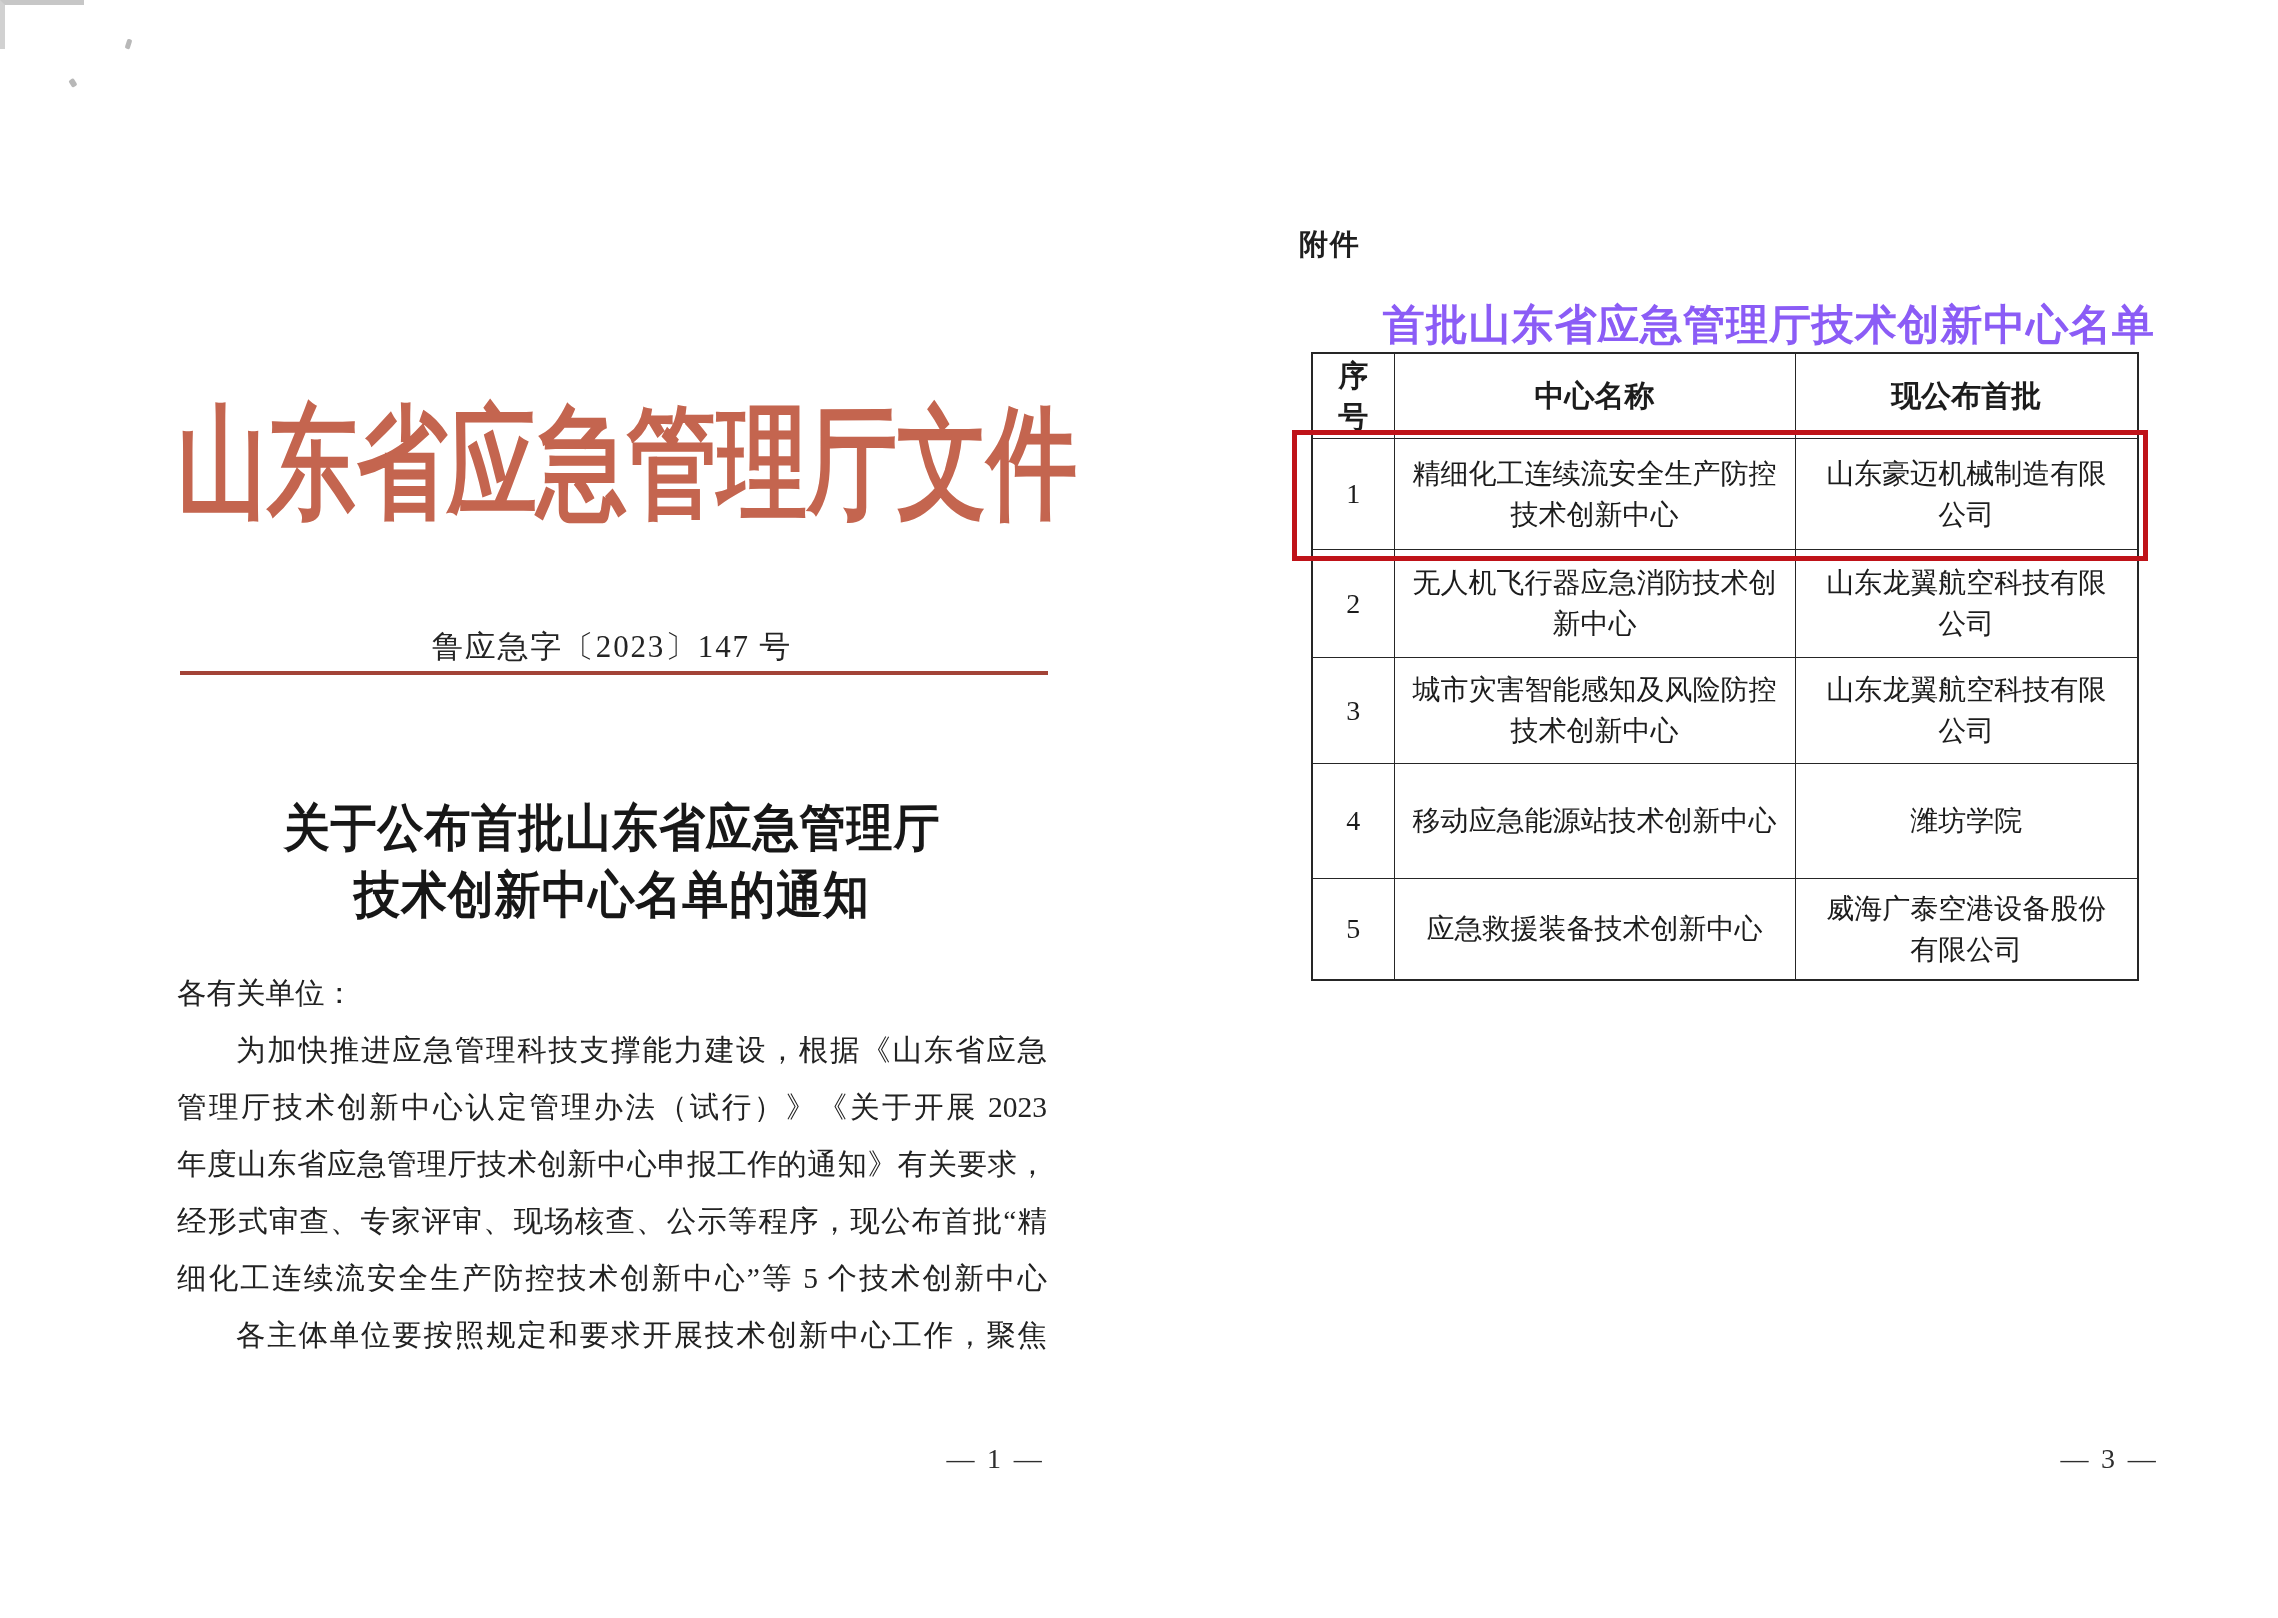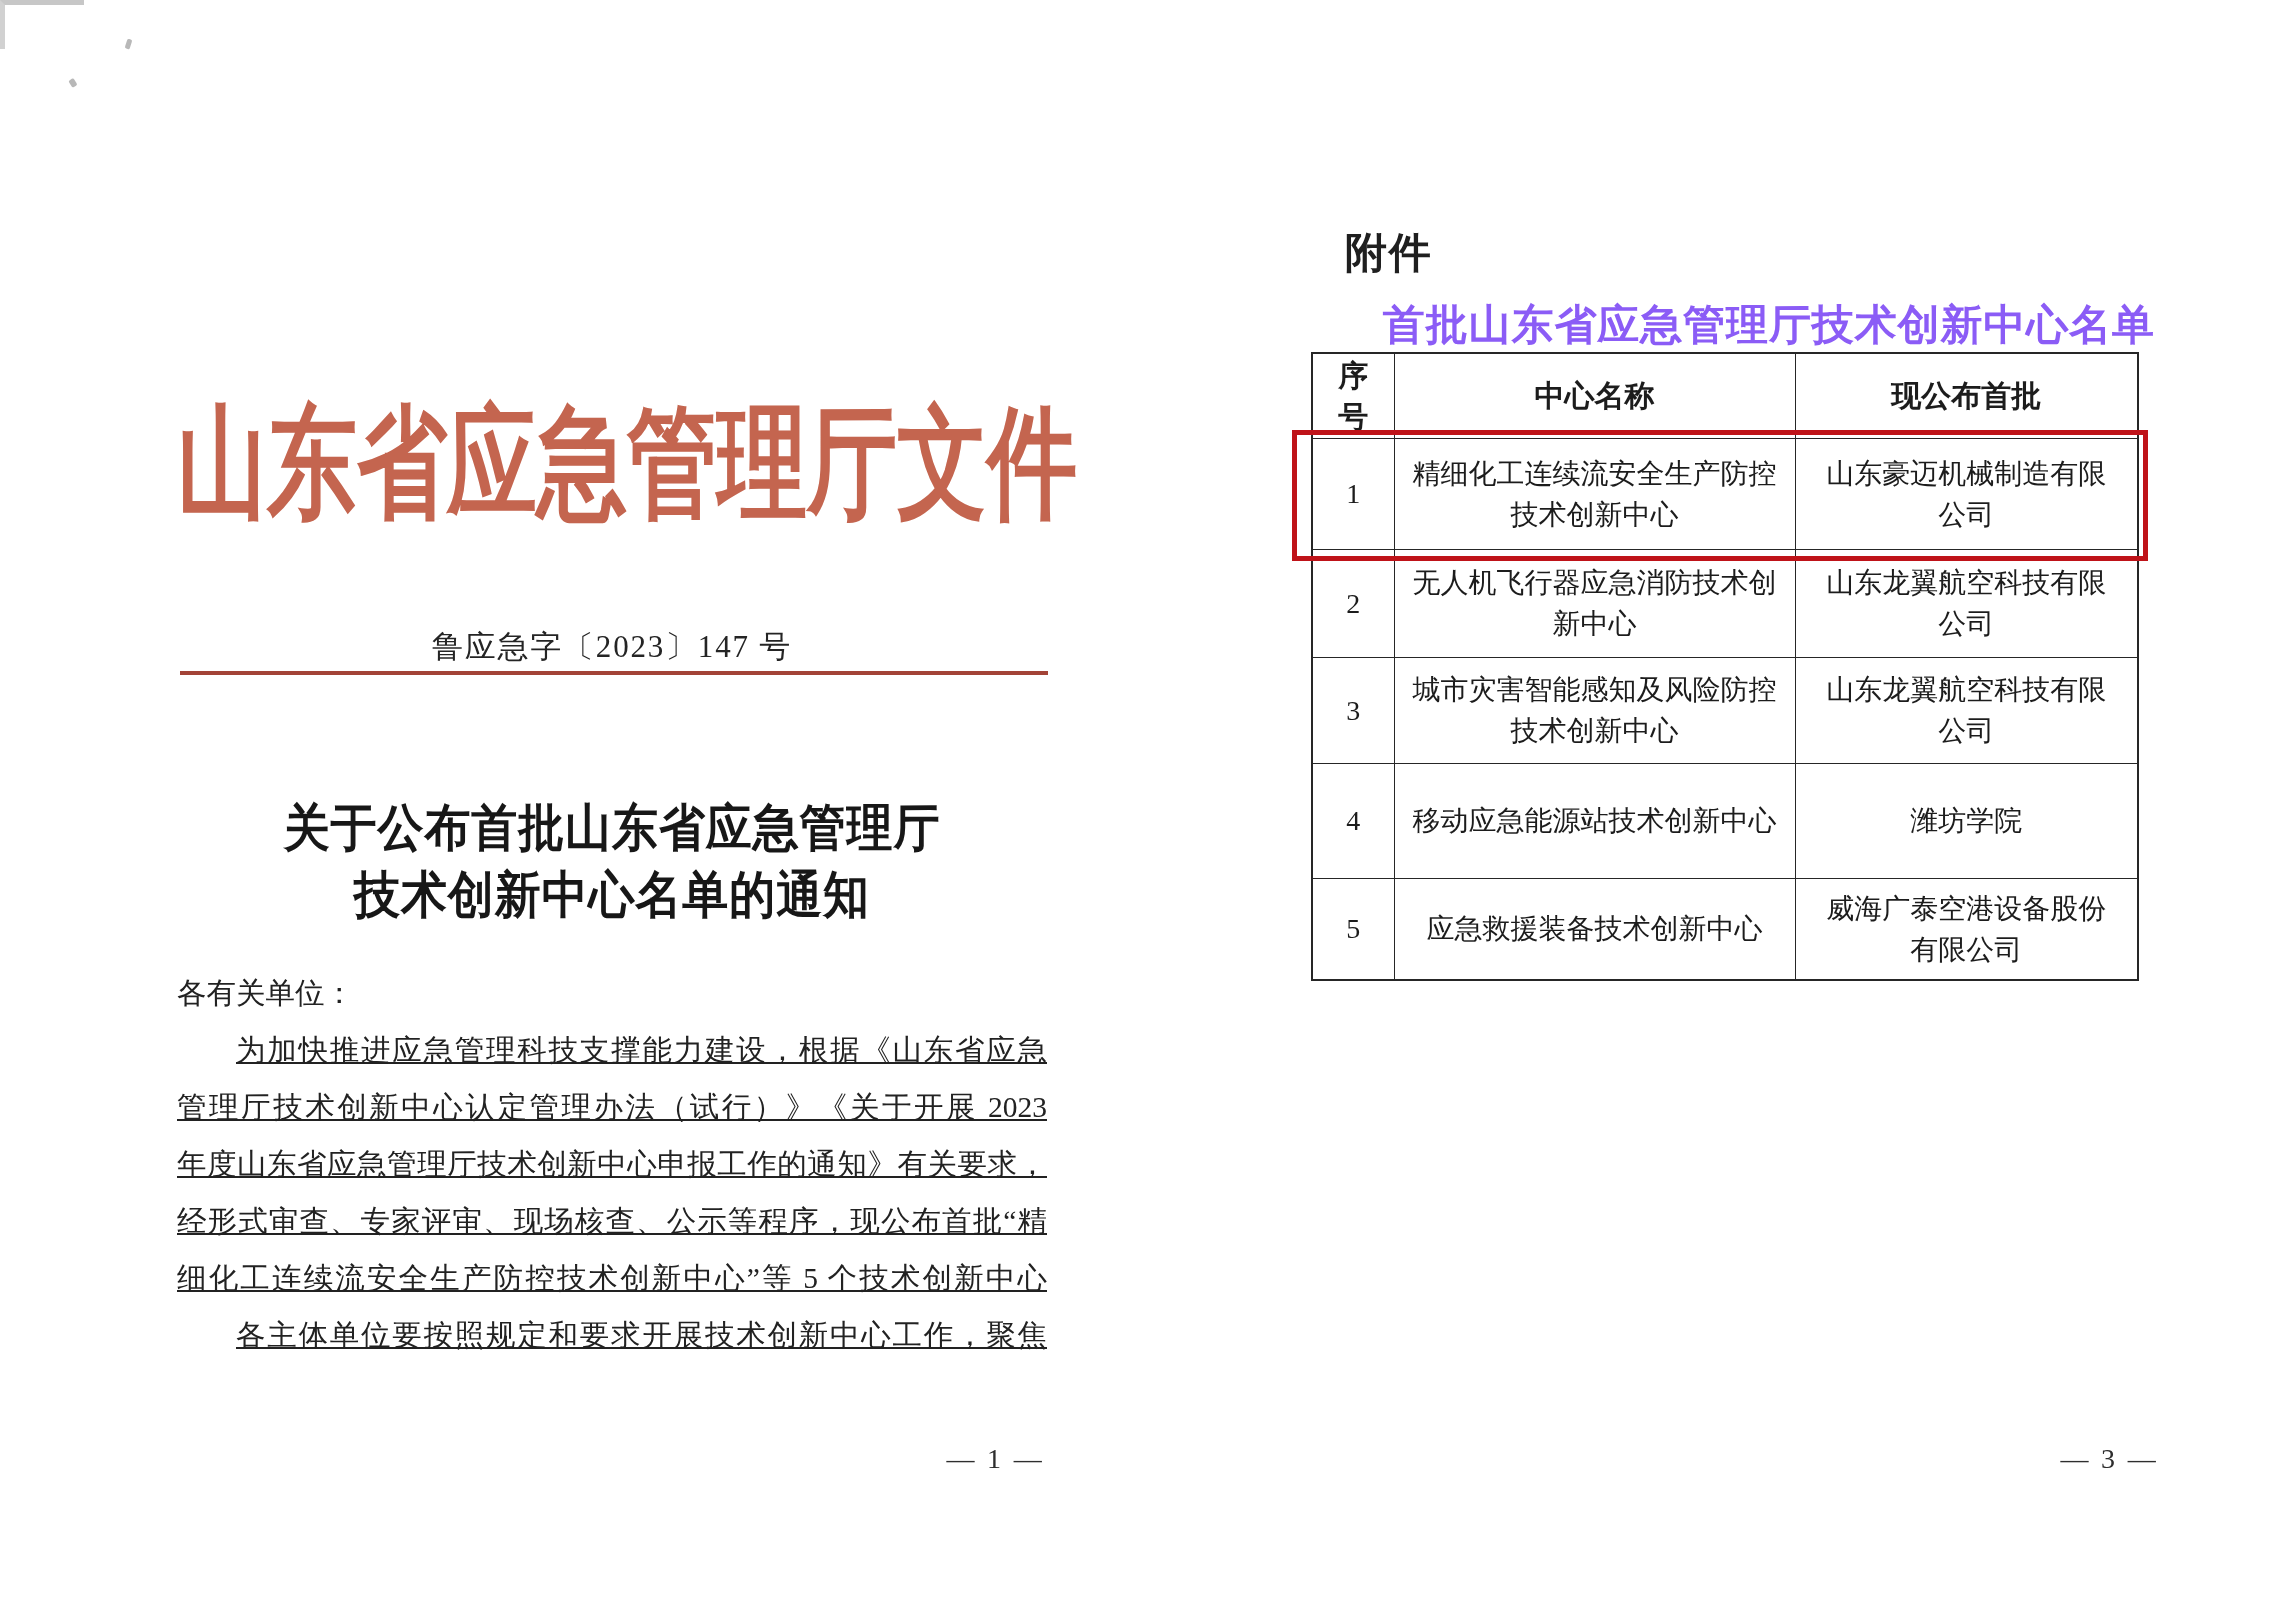--- a/index.html
+++ b/index.html
@@ -32,33 +32,33 @@
   .notice-title{
     position:absolute;left:177px;top:794px;width:870px;margin:0;
     text-align:center;font-weight:bold;font-size:46px;line-height:61px;color:#171717;
     transform:scaleY(1.1);transform-origin:center top;letter-spacing:0.9px;
   }
   .body-block{position:absolute;left:177px;top:965px;width:870px;}
   .bline{
     height:57px;line-height:57px;font-size:29.5px;color:#222;white-space:normal;
     overflow:hidden;
   }
-  .bline.jt{text-align:justify;text-align-last:justify;text-decoration:underline;}
+  .bline.jt{text-align:justify;text-align-last:justify;}
   .bline.indent{text-indent:59px;}
   .page-number{
     position:absolute;top:1443px;width:185px;text-align:center;
     font-size:28px;letter-spacing:2.8px;color:#2e2e2e;
   }
   .page-number.pn-left{left:903px;}
   .page-number.pn-right{left:2017px;}
 
   
   .attachment-label{
     position:absolute;left:1299px;top:225px;
-    font-size:42px;font-weight:bold;color:#1f1f1f;letter-spacing:1.8px;margin-left:46px;
+    font-size:29px;font-weight:bold;color:#1f1f1f;letter-spacing:1.8px;
   }
   .table-title{
     position:absolute;left:1311px;top:281px;width:827px;margin:17px;
     text-align:right;font-size:42px;font-weight:bold;color:#8b5cf6;line-height:55px;
     letter-spacing:0.9px;
   }
   table.centers{
     position:absolute;left:1311px;top:352px;width:827px;
     border-collapse:collapse;table-layout:fixed;
     font-size:28px;color:#1c1c1c;

